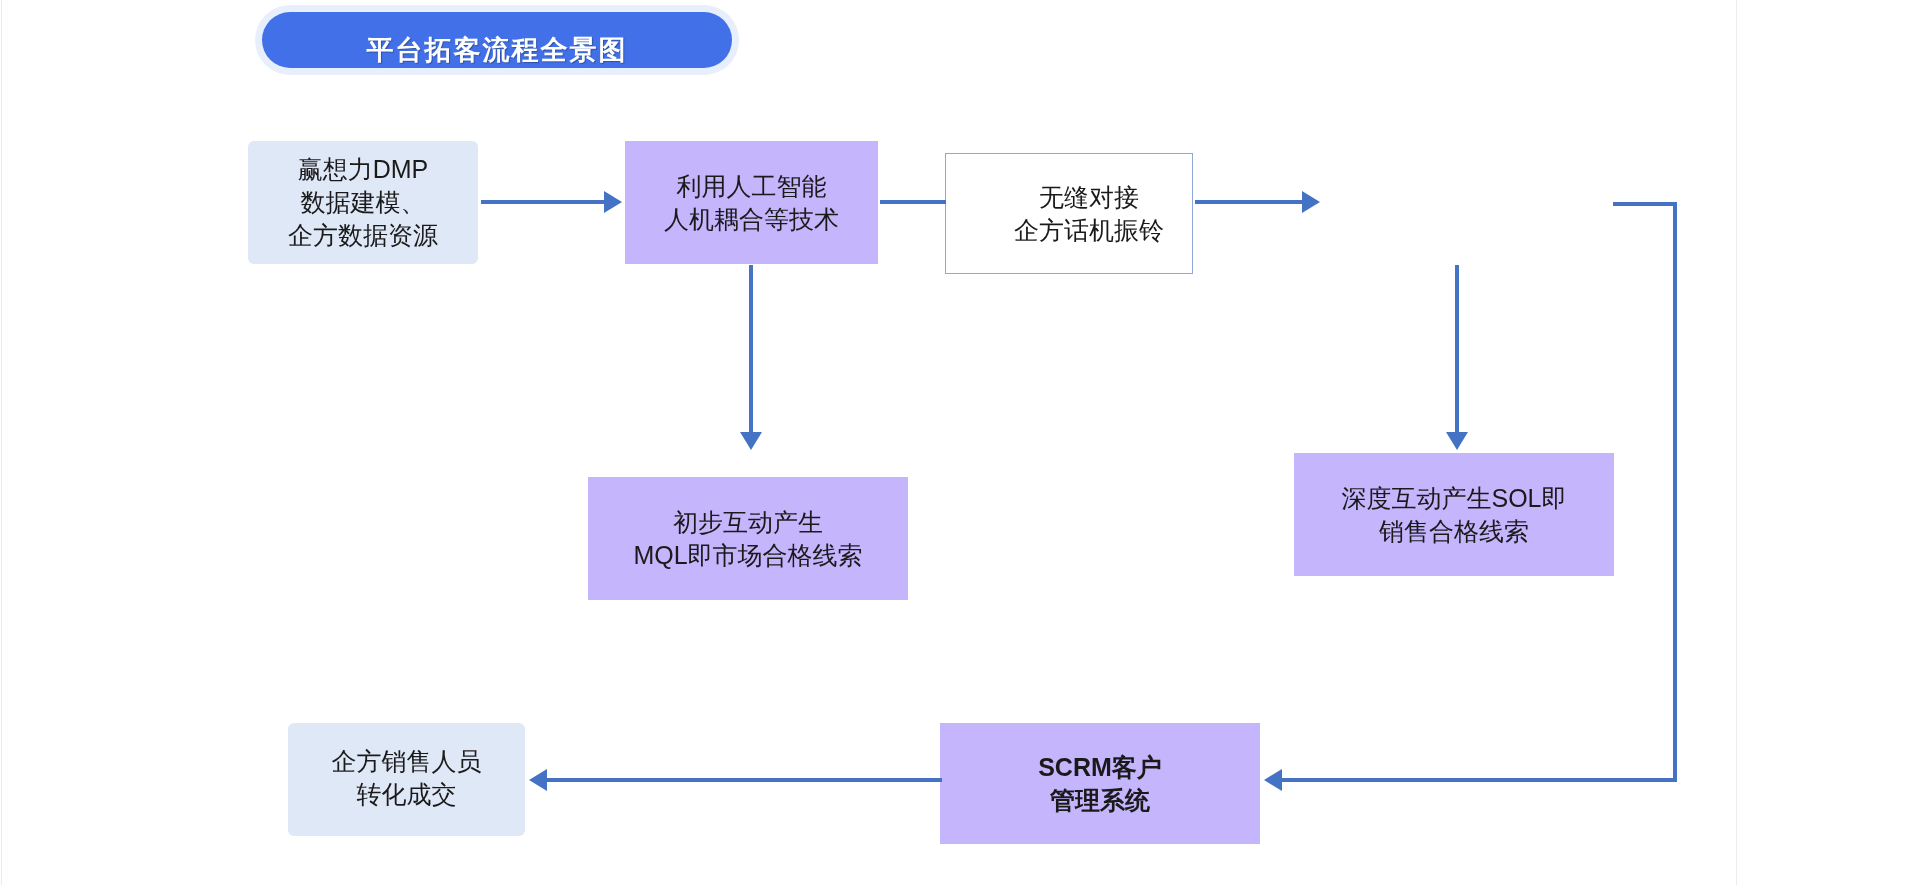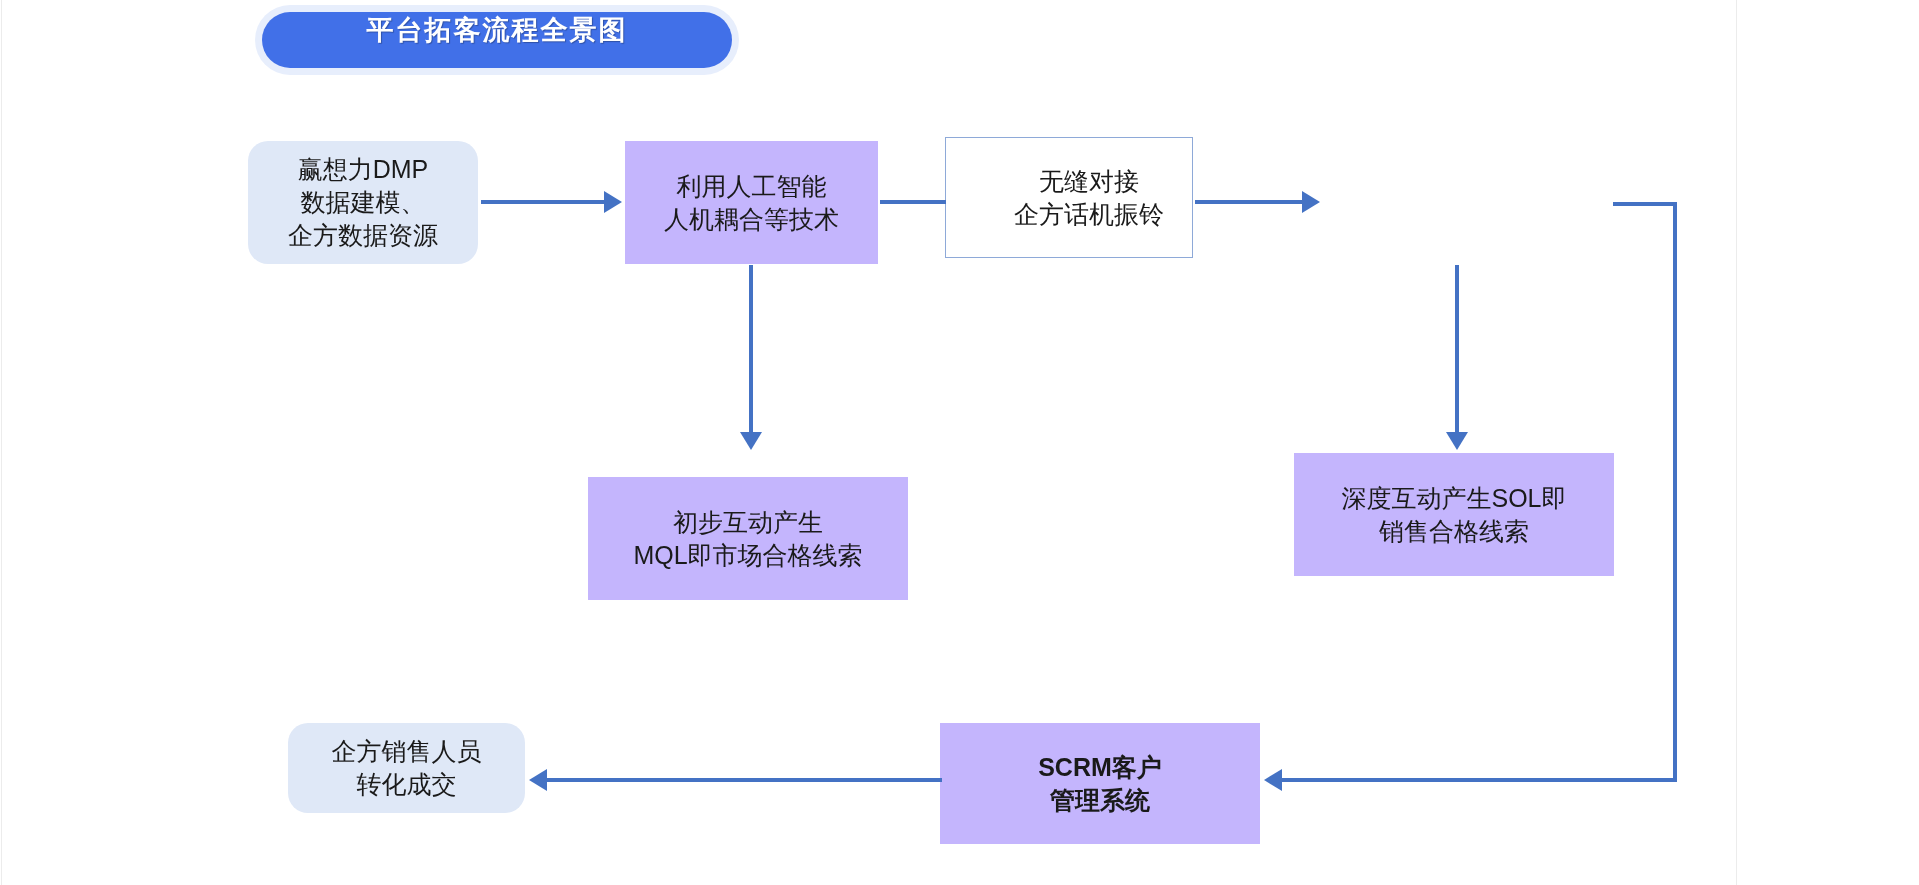--- a/index.html
+++ b/index.html
@@ -32,21 +32,21 @@
   .title-pill {
     position: absolute;
     left: 262px;
     top: 12px;
     width: 470px;
     height: 56px;
     border-radius: 28px;
     background: #4170E8;
     box-shadow: 0 0 0 7px #E7EEFC;
     display: flex;
-    align-items: flex-start;
+    align-items: flex-end;
     justify-content: center;
     box-sizing: border-box;
   }
   .title-pill .title-text {
     color: #ffffff;
     font-size: 27px;
     font-weight: bold;
     letter-spacing: 2px;
     text-shadow: 1px 1px 1px rgba(0,0,0,.28);
     white-space: nowrap;
@@ -60,21 +60,21 @@
     align-items: center;
     justify-content: center;
     text-align: center;
     color: #1a1a1a;
     font-size: 25px;
     line-height: 1.32;
     background: #c4b5fd;
     white-space: pre-line;
     padding: 4px 8px;
   }
-  .node.rounded { border-radius: 20px; background: #DFE8F7; }
+  .node.rounded { border-radius: 6px; background: #DFE8F7; }
   .node.outlined {
     background: #ffffff;
     border: 1.5px solid #8EA9D8;
   }
 
   
   .conn { position: absolute; }
   .hline {
     position: absolute;
     height: 4px;
@@ -117,34 +117,34 @@
     <span class="title-text">平台拓客流程全景图</span>
   </div>
 
   <div class="node rounded" style="left:248px; top:141px; width:230px; height:123px;">赢想力DMP
 数据建模、
 企方数据资源</div>
 
   <div class="node" style="left:625px; top:141px; width:253px; height:123px;">利用人工智能
 人机耦合等技术</div>
 
-  <div class="node outlined" style="left:945px; top:137px; width:248px; height:121px;padding-left:48px;">无缝对接
+  <div class="node outlined" style="left:945px; top:153px; width:248px; height:121px;padding-left:48px;">无缝对接
 企方话机振铃</div>
 
 
   <div class="node" style="left:588px; top:453px; width:320px; height:123px;margin-top:24px;">初步互动产生
 MQL即市场合格线索</div>
 
   <div class="node" style="left:1294px; top:453px; width:320px; height:123px;text-align:center;">深度互动产生SOL即
 销售合格线索</div>
 
   <div class="node" style="left:940px; top:723px; width:320px; height:121px;font-weight:bold;">SCRM客户
 管理系统</div>
 
-  <div class="node rounded" style="left:288px; top:723px; width:237px; height:90px;">企方销售人员
+  <div class="node rounded" style="left:288px; top:723px; width:237px; height:113px;font-family:Liberation Mono, monospace;">企方销售人员
 转化成交</div>
 
   <div class="conn">
     <div class="hline" style="left:481px; top:200px; width:126px;"></div>
     <div class="arrow-r" style="left:604px; top:191px;"></div>
   </div>
 
   <div class="conn">
     <div class="hline" style="left:880px; top:200px; width:66px;"></div>
   </div>

